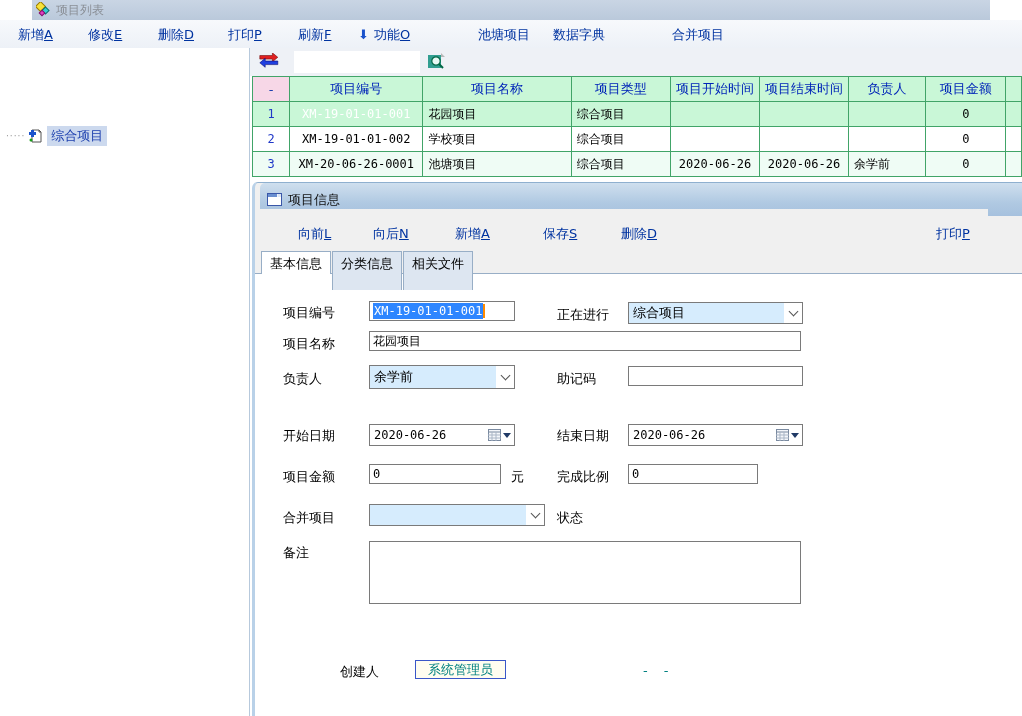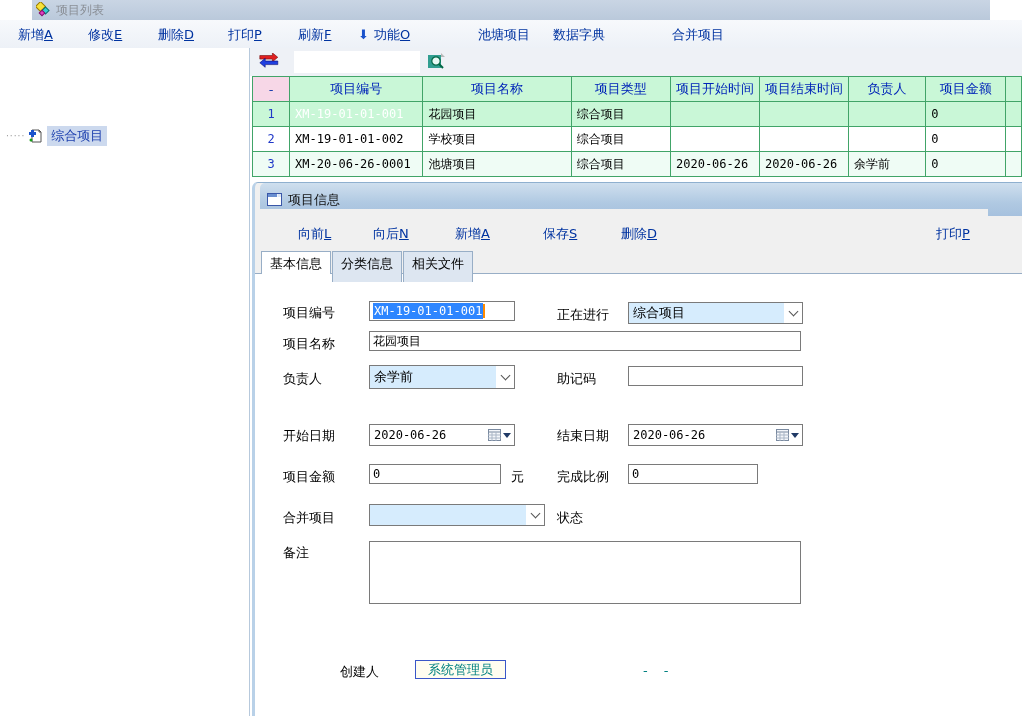--- a/index.html
+++ b/index.html
@@ -38,35 +38,35 @@
   .grid { position:absolute; left:252px; top:76px; border-collapse:collapse; table-layout:fixed; }
   .grid td { border:1px solid #41a468; height:25px; overflow:hidden; white-space:nowrap;
     font-size:12px; color:#000; padding:0 5px; }
   .grid .hdr td { background:#c9f7d7; color:#0024b8; text-align:center; font-size:13px; }
   .grid .hdr td.corner { background:#f7d7e7; color:#1c3fae; }
   .grid td.rownum { text-align:center; color:#2038c8; }
   .grid tr.r1 td { background:#c9f7d7; }
   .grid tr.r2 td { background:#ffffff; }
   .grid tr.r3 td { background:#effcf5; }
   .grid td.sel { background:#4553d6; color:#fff; }
-  .mono { font-family:"DejaVu Sans Mono","Liberation Mono",monospace; }
+  .mono { font-family:"DejaVu Sans Mono","Liberation Mono",monospace;text-align:center; }
 
   
   .dialog { position:absolute; left:252px; top:182px; width:770px; height:534px;
     background:#f0f0f0; border-left:3px solid #b9d1e8; border-top:1px solid #8fb0cf;
     border-top-left-radius:6px; }
   .dlg-titlebar { position:absolute; left:5px; top:0; width:767px; height:33px;
     background:linear-gradient(180deg,#cfdfee 0%,#b0c9e2 60%,#a6c1de 100%);
     border-top-left-radius:5px; display:flex; align-items:center; padding-left:7px; }
   .dlg-title { color:#111; font-size:13px; margin-left:6px; }
   .dlg-toolbar { position:absolute; left:0; top:26px; width:733px; height:40px; background:#f0f0f0; }
   .dbtn { position:absolute; top:16px; color:#0033a0; font-size:13px; white-space:nowrap; }
 
   
-  .tabs { position:absolute; left:6px; top:68px; height:31px; display:flex; z-index:2; }
+  .tabs { position:absolute; left:6px; top:68px; height:39px; display:flex; z-index:2; }
   .tab { padding:3px 8px 2px 8px; font-size:13px; color:#000; border:1px solid #98aec6;
     border-bottom:none; background:#dde6f1; margin-right:1px; }
   .tab.active { background:#fff; position:relative; top:0; height:23px; }
   .tab-content { position:absolute; left:0; top:90px; width:767px; height:444px;
     background:#fff; border-top:1px solid #98aec6; }
 
   .annotation { position:absolute; left:196px; top:64px; z-index:3; color:#e03226;
     font-size:21px; white-space:nowrap; }
 
   

